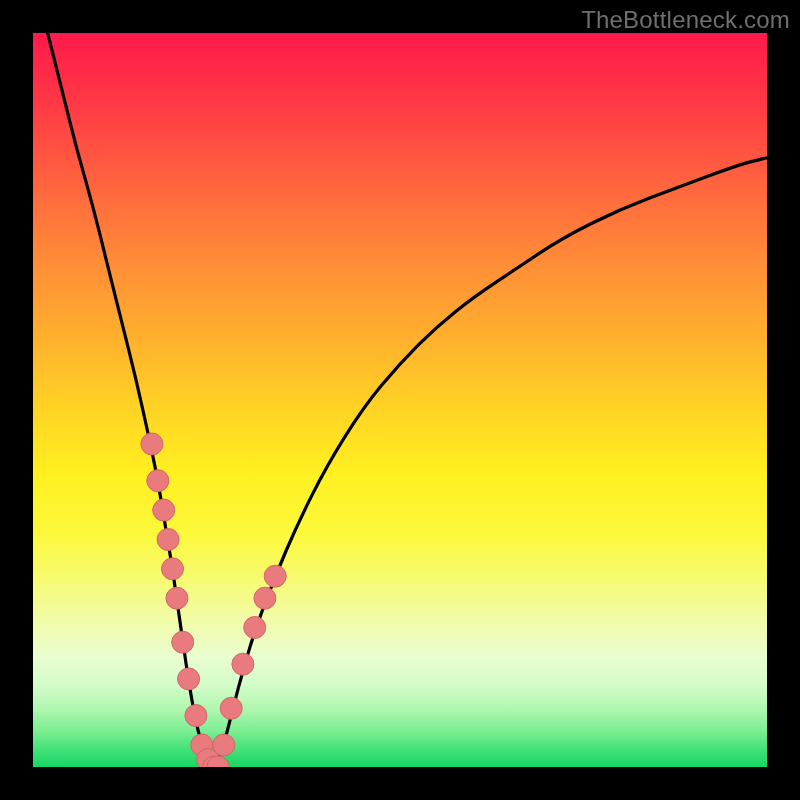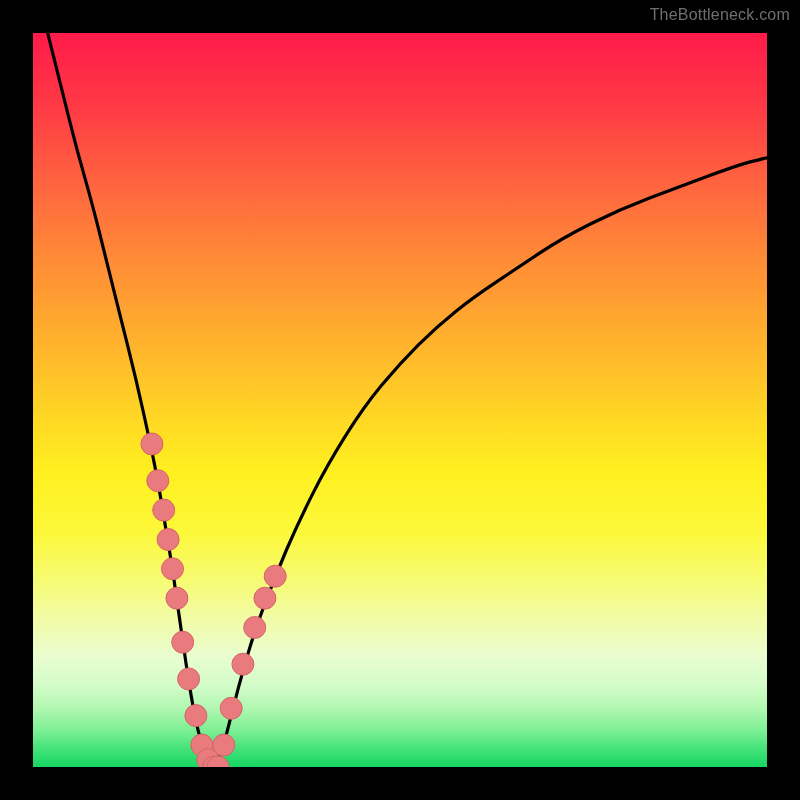--- a/index.html
+++ b/index.html
@@ -53,21 +53,21 @@
   }
   .curve-svg {
     position: absolute;
     inset: 0;
   }
   .watermark {
     position: absolute;
     top: 6px;
     right: 10px;
     color: #6f6f6f;
-    font-size: 16px;
+    font-size: 24px;
     font-weight: 400;
     letter-spacing: 0.2px;
     user-select: none;
   }
 </style>
 </head>
 <body>
 
 <div class="frame">
 

